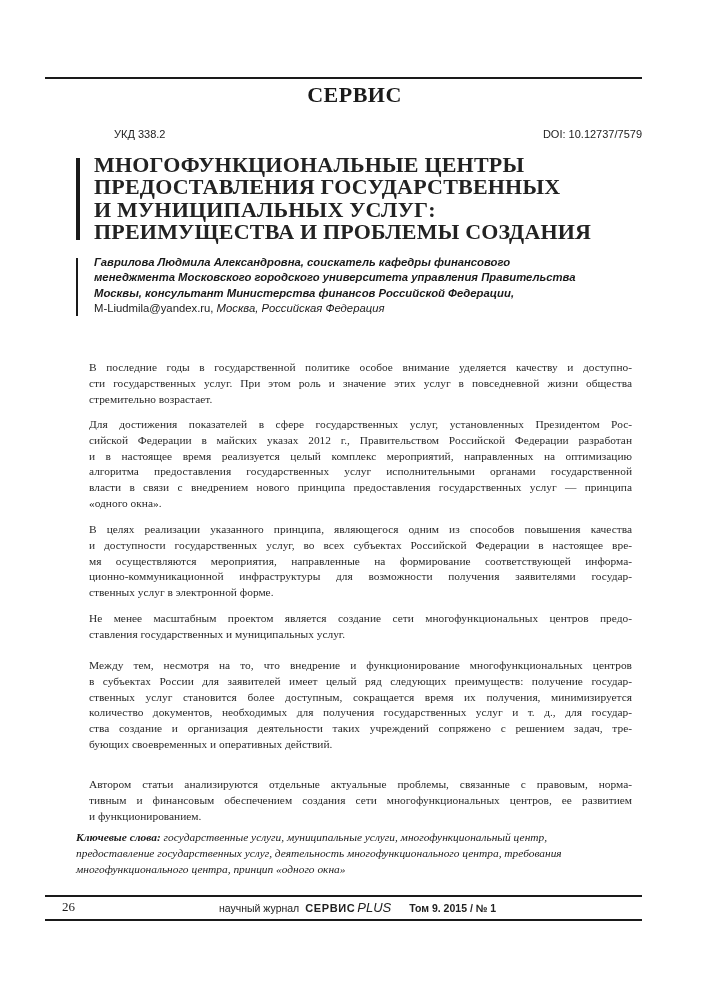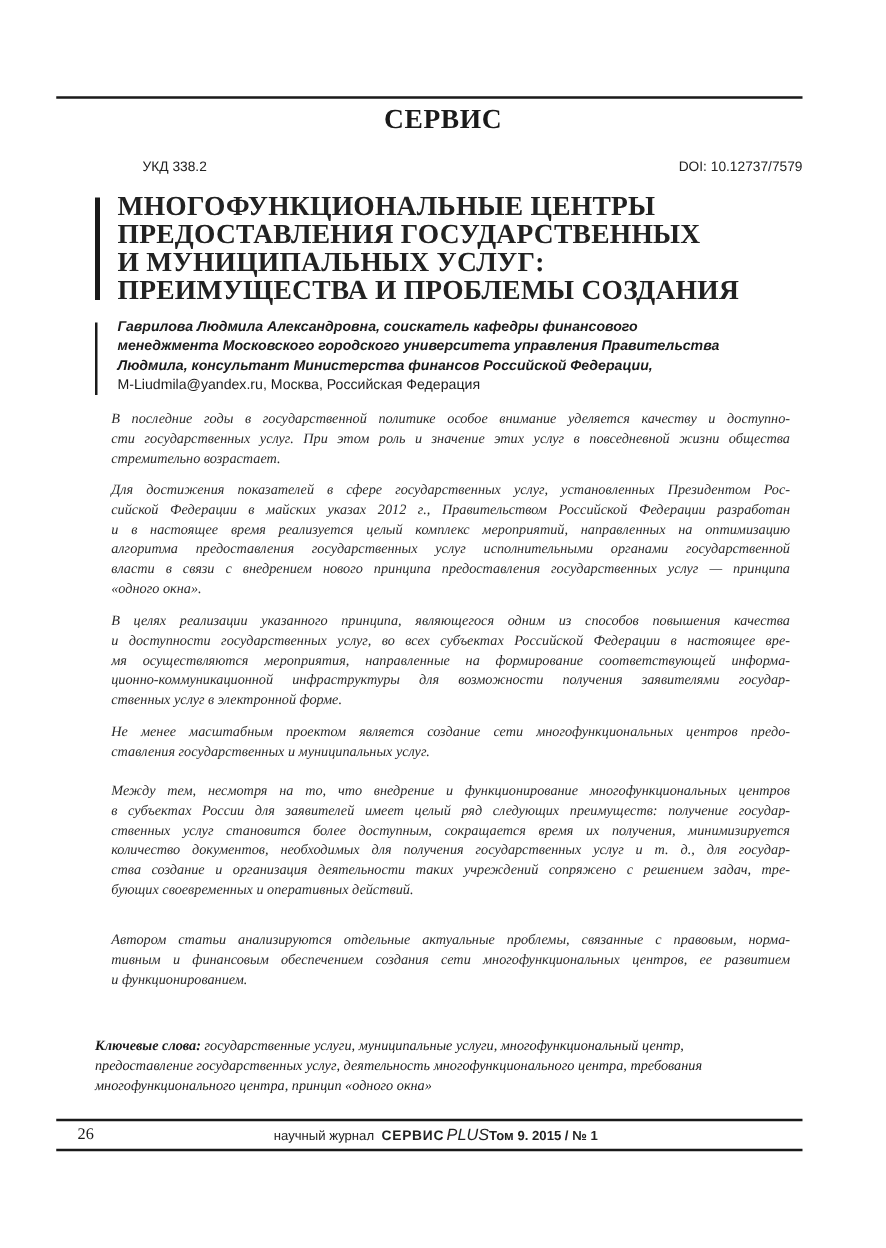--- a/index.html
+++ b/index.html
@@ -20,41 +20,41 @@
     color: #222; letter-spacing: 0.2px;
   }
   .title div { white-space: nowrap; }
   .author-bar { left: 76px; top: 258px; width: 1.5px; height: 58px; background: #1a1a1a; }
   .author {
     left: 94px; top: 255px; width: 560px;
     font-family: "Liberation Sans", sans-serif; font-size: 11.3px; line-height: 15.3px; color: #1a1a1a;
   }
   .author .b { font-weight: bold; font-style: italic; }
   .author .line { white-space: nowrap; }
-  .author .i { }
+  .author .i { font-style: italic; }
   .abstract {
     left: 89px; width: 543px;
-    font-family: "Liberation Serif", serif; font-style: italic; font-size: 11.4px; line-height: 15.8px;
-    color: #2a2a2a; text-align: justify;
+    font-family: "Liberation Serif", serif; font-size: 11.4px; line-height: 15.8px;
+    color: #2a2a2a; text-align: justify; margin-top: 32px;
   }
   .abstract .ln { display: block; white-space: nowrap; text-align-last: justify; }
   .abstract .ln.last { text-align-last: left; }
   .keywords {
     left: 76px; top: 830px; width: 570px;
     font-family: "Liberation Serif", serif; font-style: italic; font-size: 11.4px; line-height: 15.8px; color: #1a1a1a;
   }
   .keywords .ln { display: block; white-space: nowrap; }
   .keywords .kw-label { font-weight: bold; }
   .page-num { left: 62px; top: 899px; font-family: "Liberation Serif", serif; font-size: 13px; }
   .journal {
     left: 219px; top: 900px; font-family: "Liberation Sans", sans-serif; font-size: 10.5px; color: #222; white-space: nowrap;
   }
   .journal .brand { font-weight: bold; font-size: 11px; letter-spacing: 0.6px; margin-left: 6px; }
   .journal .plus { font-style: italic; font-size: 13px; margin-left: 2px; }
-  .journal .vol { font-weight: bold; }
+  .journal .vol { font-weight: bold; margin-left: 18px; }
 </style>
 </head>
 <body>
 
 <div class="rule" style="left:45px; top:77px; width:597px;"></div>
 
 <div class="abs section-title">СЕРВИС</div>
 
 <div class="abs meta udc">УКД 338.2</div>
 <div class="abs meta doi">DOI: 10.12737/7579</div>
@@ -64,21 +64,21 @@
   <div>МНОГОФУНКЦИОНАЛЬНЫЕ ЦЕНТРЫ</div>
   <div>ПРЕДОСТАВЛЕНИЯ ГОСУДАРСТВЕННЫХ</div>
   <div>И МУНИЦИПАЛЬНЫХ УСЛУГ:</div>
   <div>ПРЕИМУЩЕСТВА И ПРОБЛЕМЫ СОЗДАНИЯ</div>
 </div>
 
 <div class="abs author-bar"></div>
 <div class="abs author">
   <div class="line b">Гаврилова Людмила Александровна, соискатель кафедры финансового</div>
   <div class="line b">менеджмента Московского городского университета управления Правительства</div>
-  <div class="line b">Людмила, консультант Министерства финансов Российской Федерации,</div>
+  <div class="line b">Москвы, консультант Министерства финансов Российской Федерации,</div>
   <div class="line">
     <span>M-Liudmila@yandex.ru,</span>
     <span class="i">Москва, Российская Федерация</span>
   </div>
 </div>
 
 <div class="abs abstract" style="top:328px;">
   <span class="ln">В последние годы в государственной политике особое внимание уделяется качеству и доступно-</span>
   <span class="ln">сти государственных услуг. При этом роль и значение этих услуг в повседневной жизни общества</span>
   <span class="ln last">стремительно возрастает.</span>

